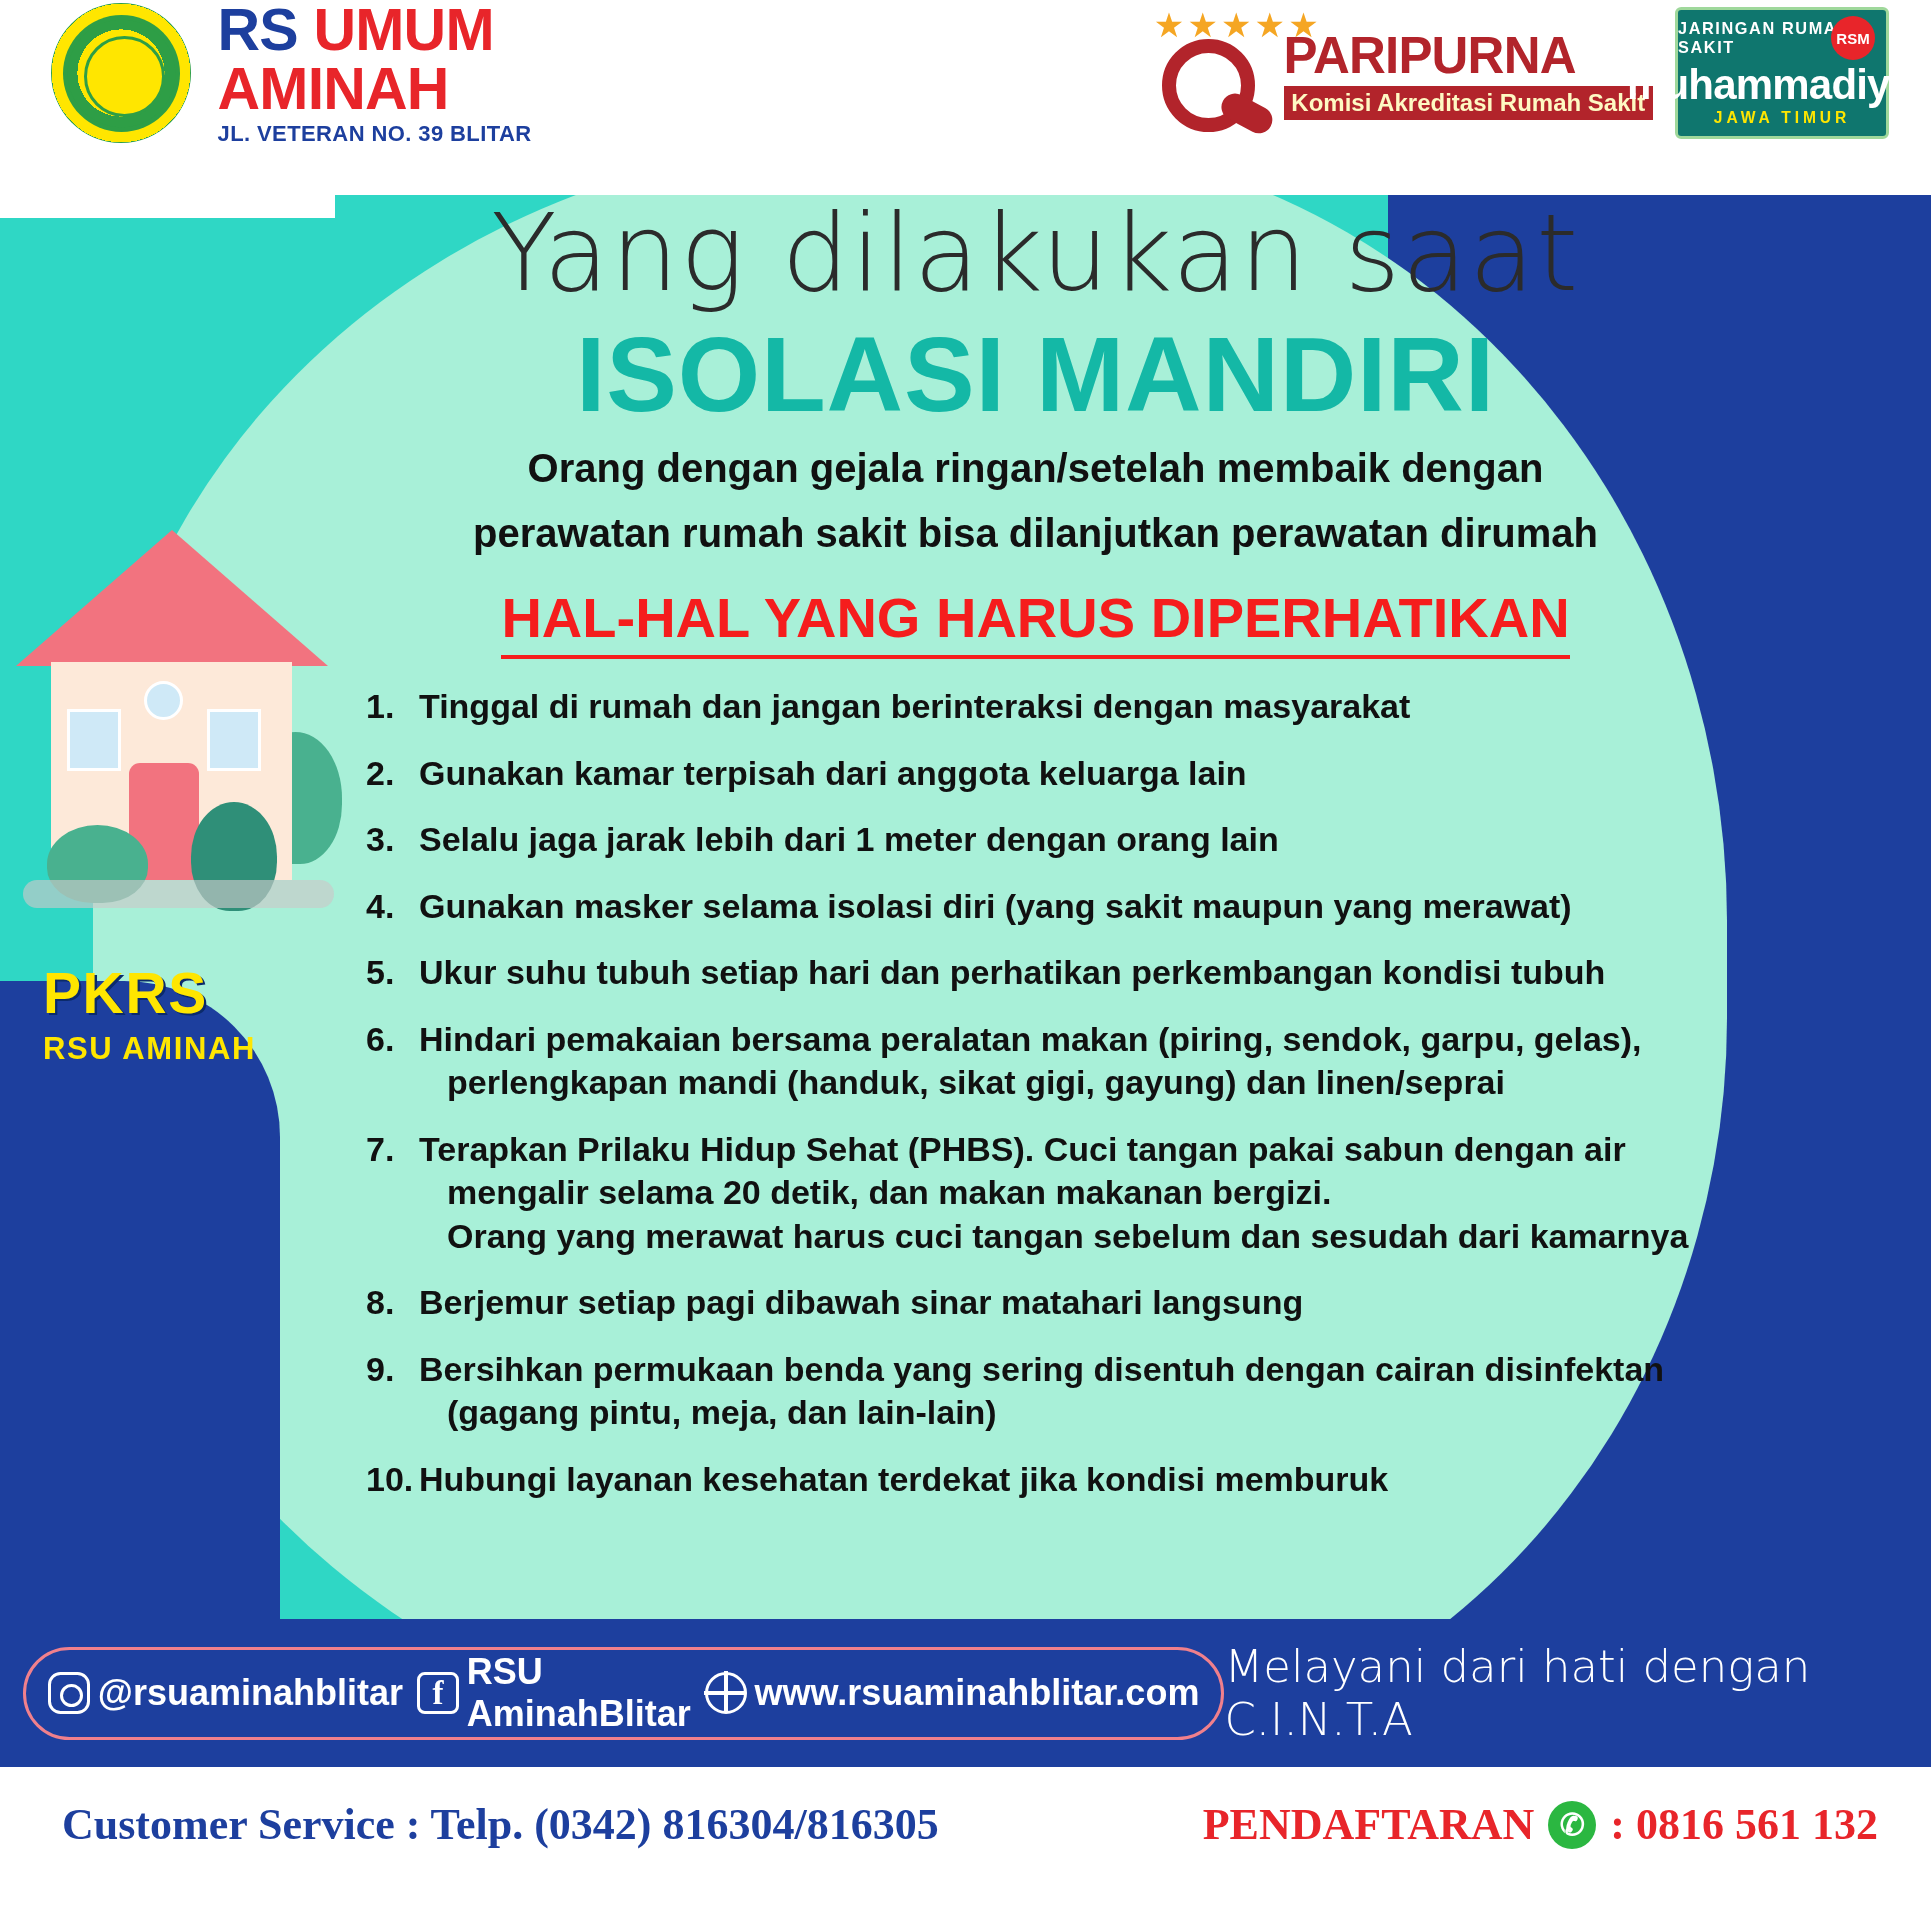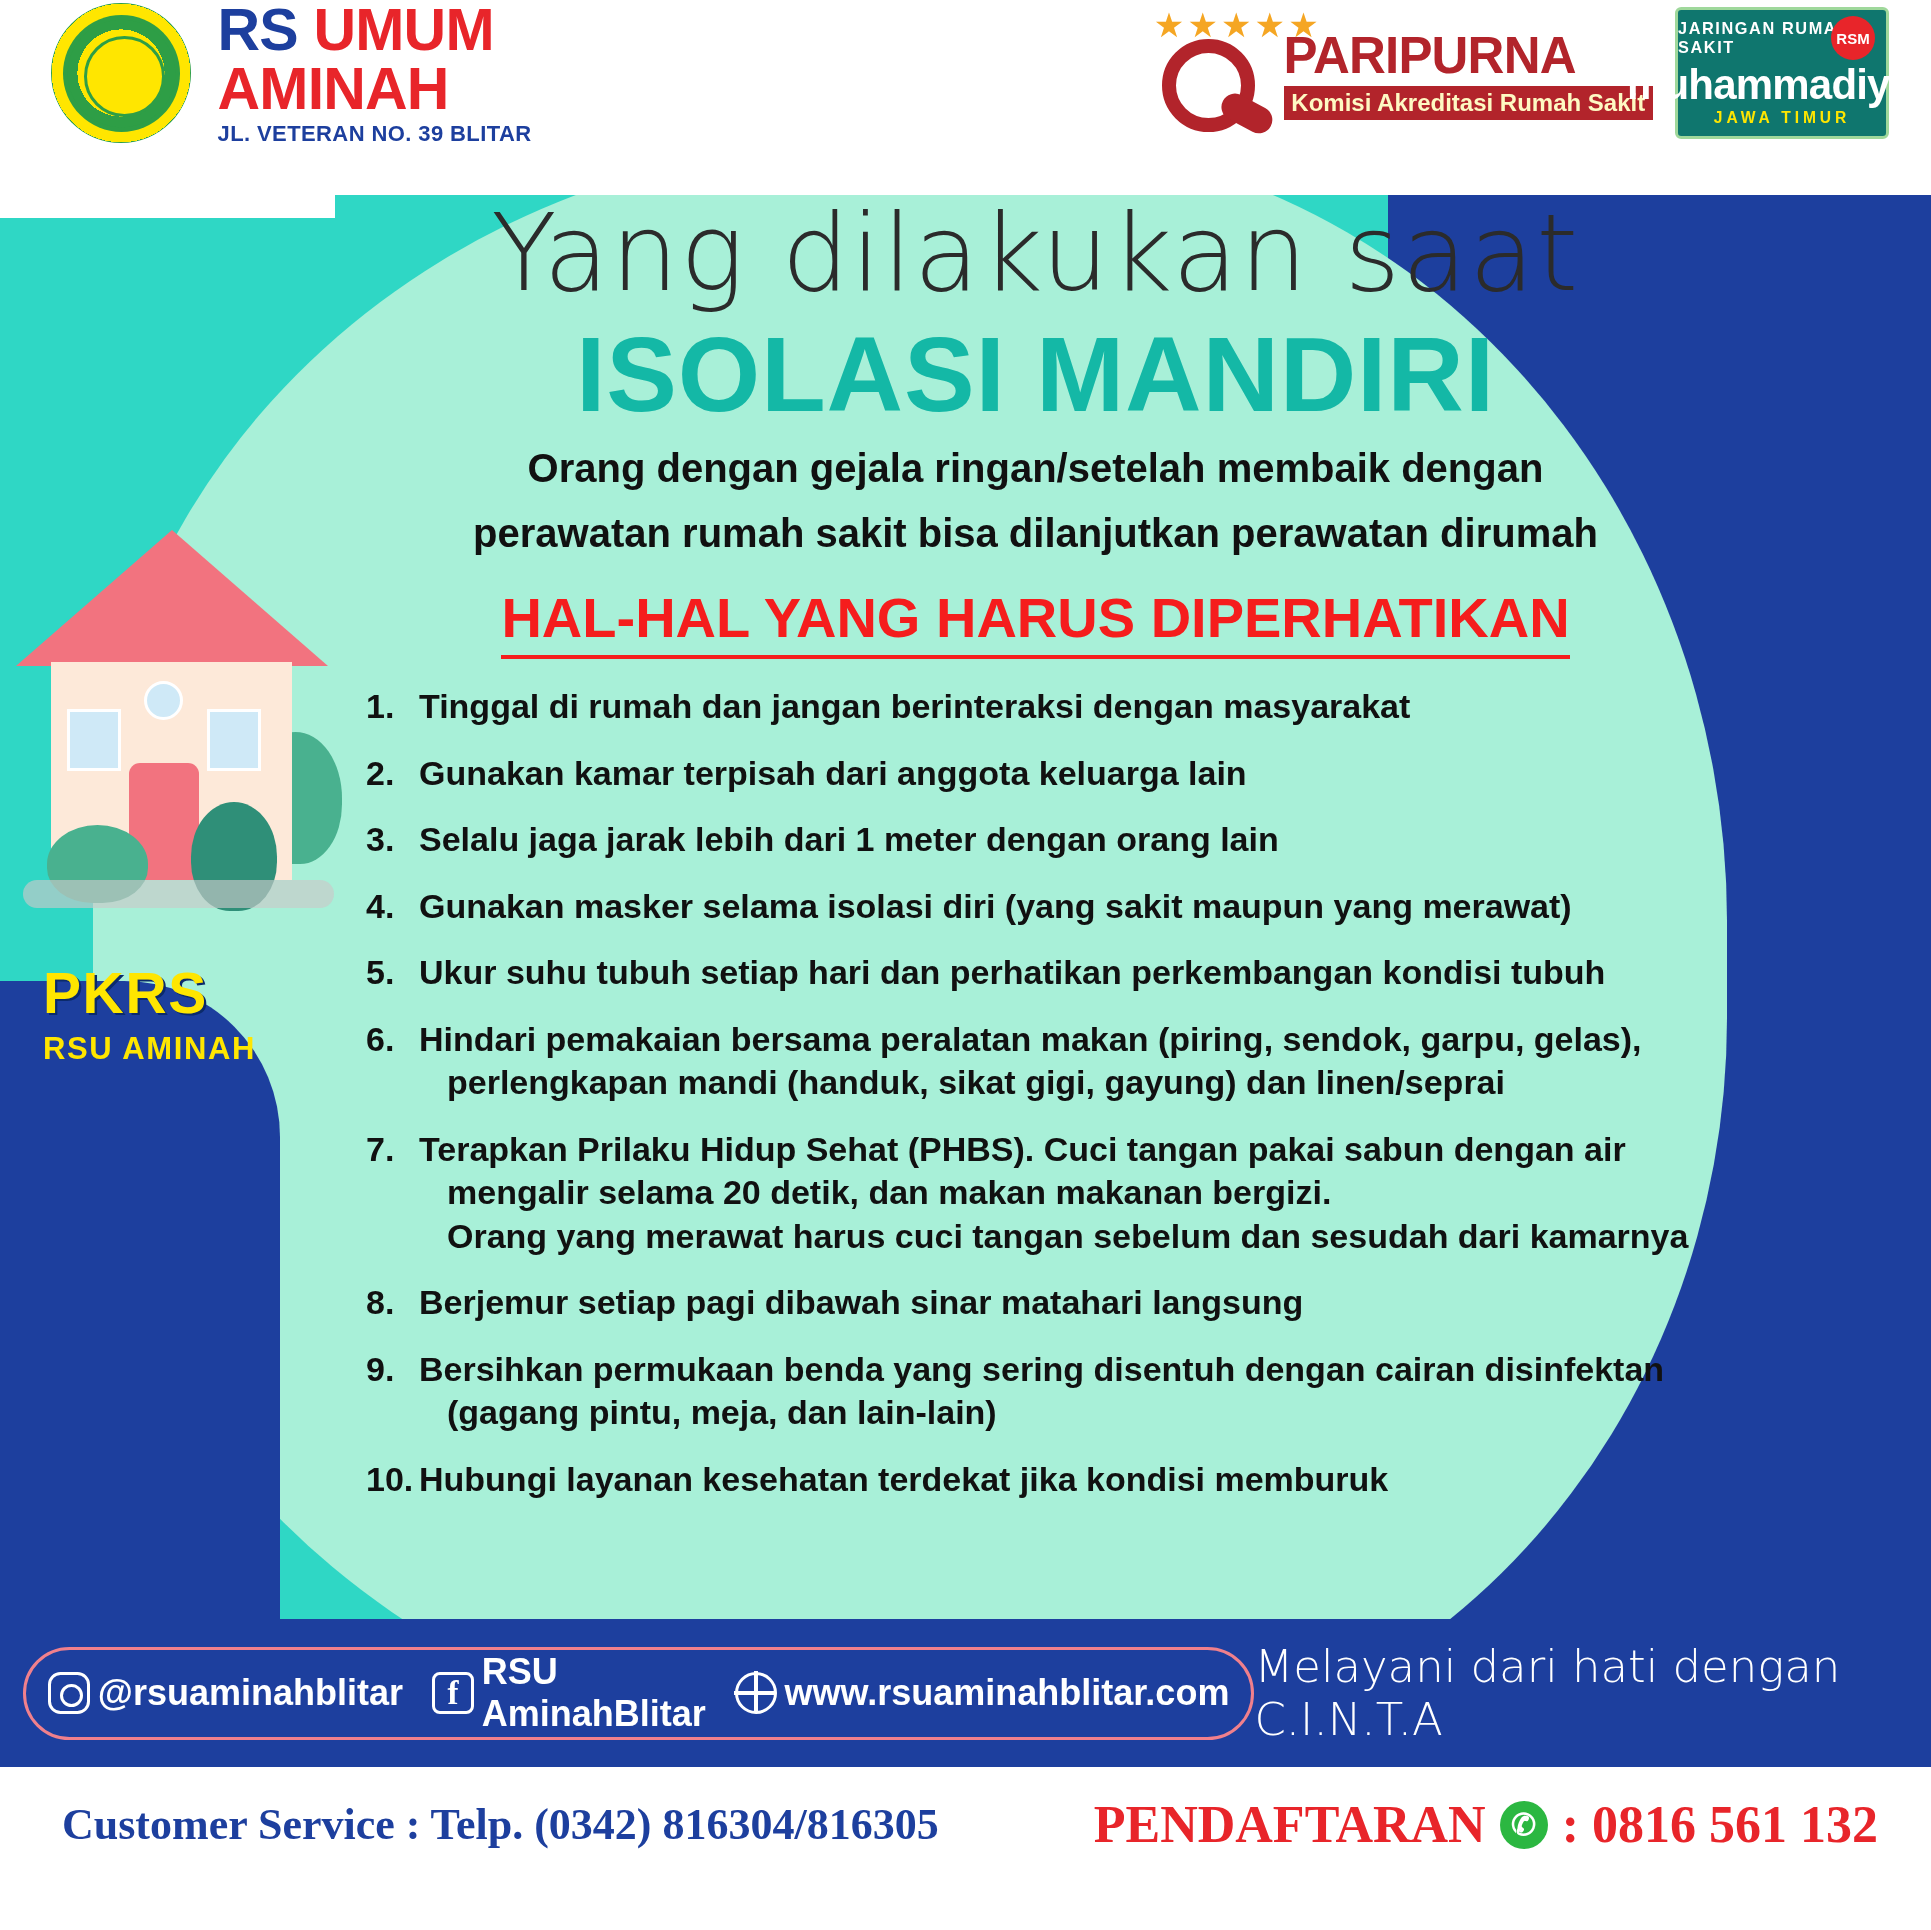--- a/index.html
+++ b/index.html
@@ -329,21 +329,21 @@
     z-index: 20;
     display: flex; align-items: center;
   }
   .social-pill {
     margin-left: 23px;
     height: 93px;
     border: 3.1px solid #f0808c;
     border-radius: 47px;
     display: flex; align-items: center;
     padding: 0 22px;
-    gap: 29px;
+    gap: 14px;
   }
   .sc-item { display: flex; align-items: center; gap: 7.8px; }
   .sc-text { color: #ffffff; font-size: 36px; font-weight: bold; }
   .ico {
     width: 42px; height: 42px; flex: none;
     display: inline-block; position: relative;
   }
   .ico-ig { border: 3.9px solid #fff; border-radius: 12.5px; }
   .ico-ig::after {
     content: ""; position: absolute; left: 50%; top: 50%;
@@ -384,21 +384,21 @@
     display: flex; align-items: center;
     font-family: "Liberation Serif", serif;
   }
   .cs {
     margin-left: 62px;
     font-size: 44px; font-weight: bold; color: #1d3f9e;
   }
   .reg {
     margin-left: auto; margin-right: 54px;
     display: flex; align-items: center; gap: 14px;
-    font-size: 52px; font-weight: bold; color: #e8252a;
+    font-size: 44px; font-weight: bold; color: #e8252a;
   }
   .wa {
     width: 48px; height: 48px; border-radius: 50%;
     background: #2bb741; position: relative; flex: none;
   }
   .wa::after {
     content: "✆"; position: absolute; left: 0; top: 0;
     width: 48px; height: 48px; line-height: 48px;
     text-align: center; color: #fff; font-size: 30px;
   }

